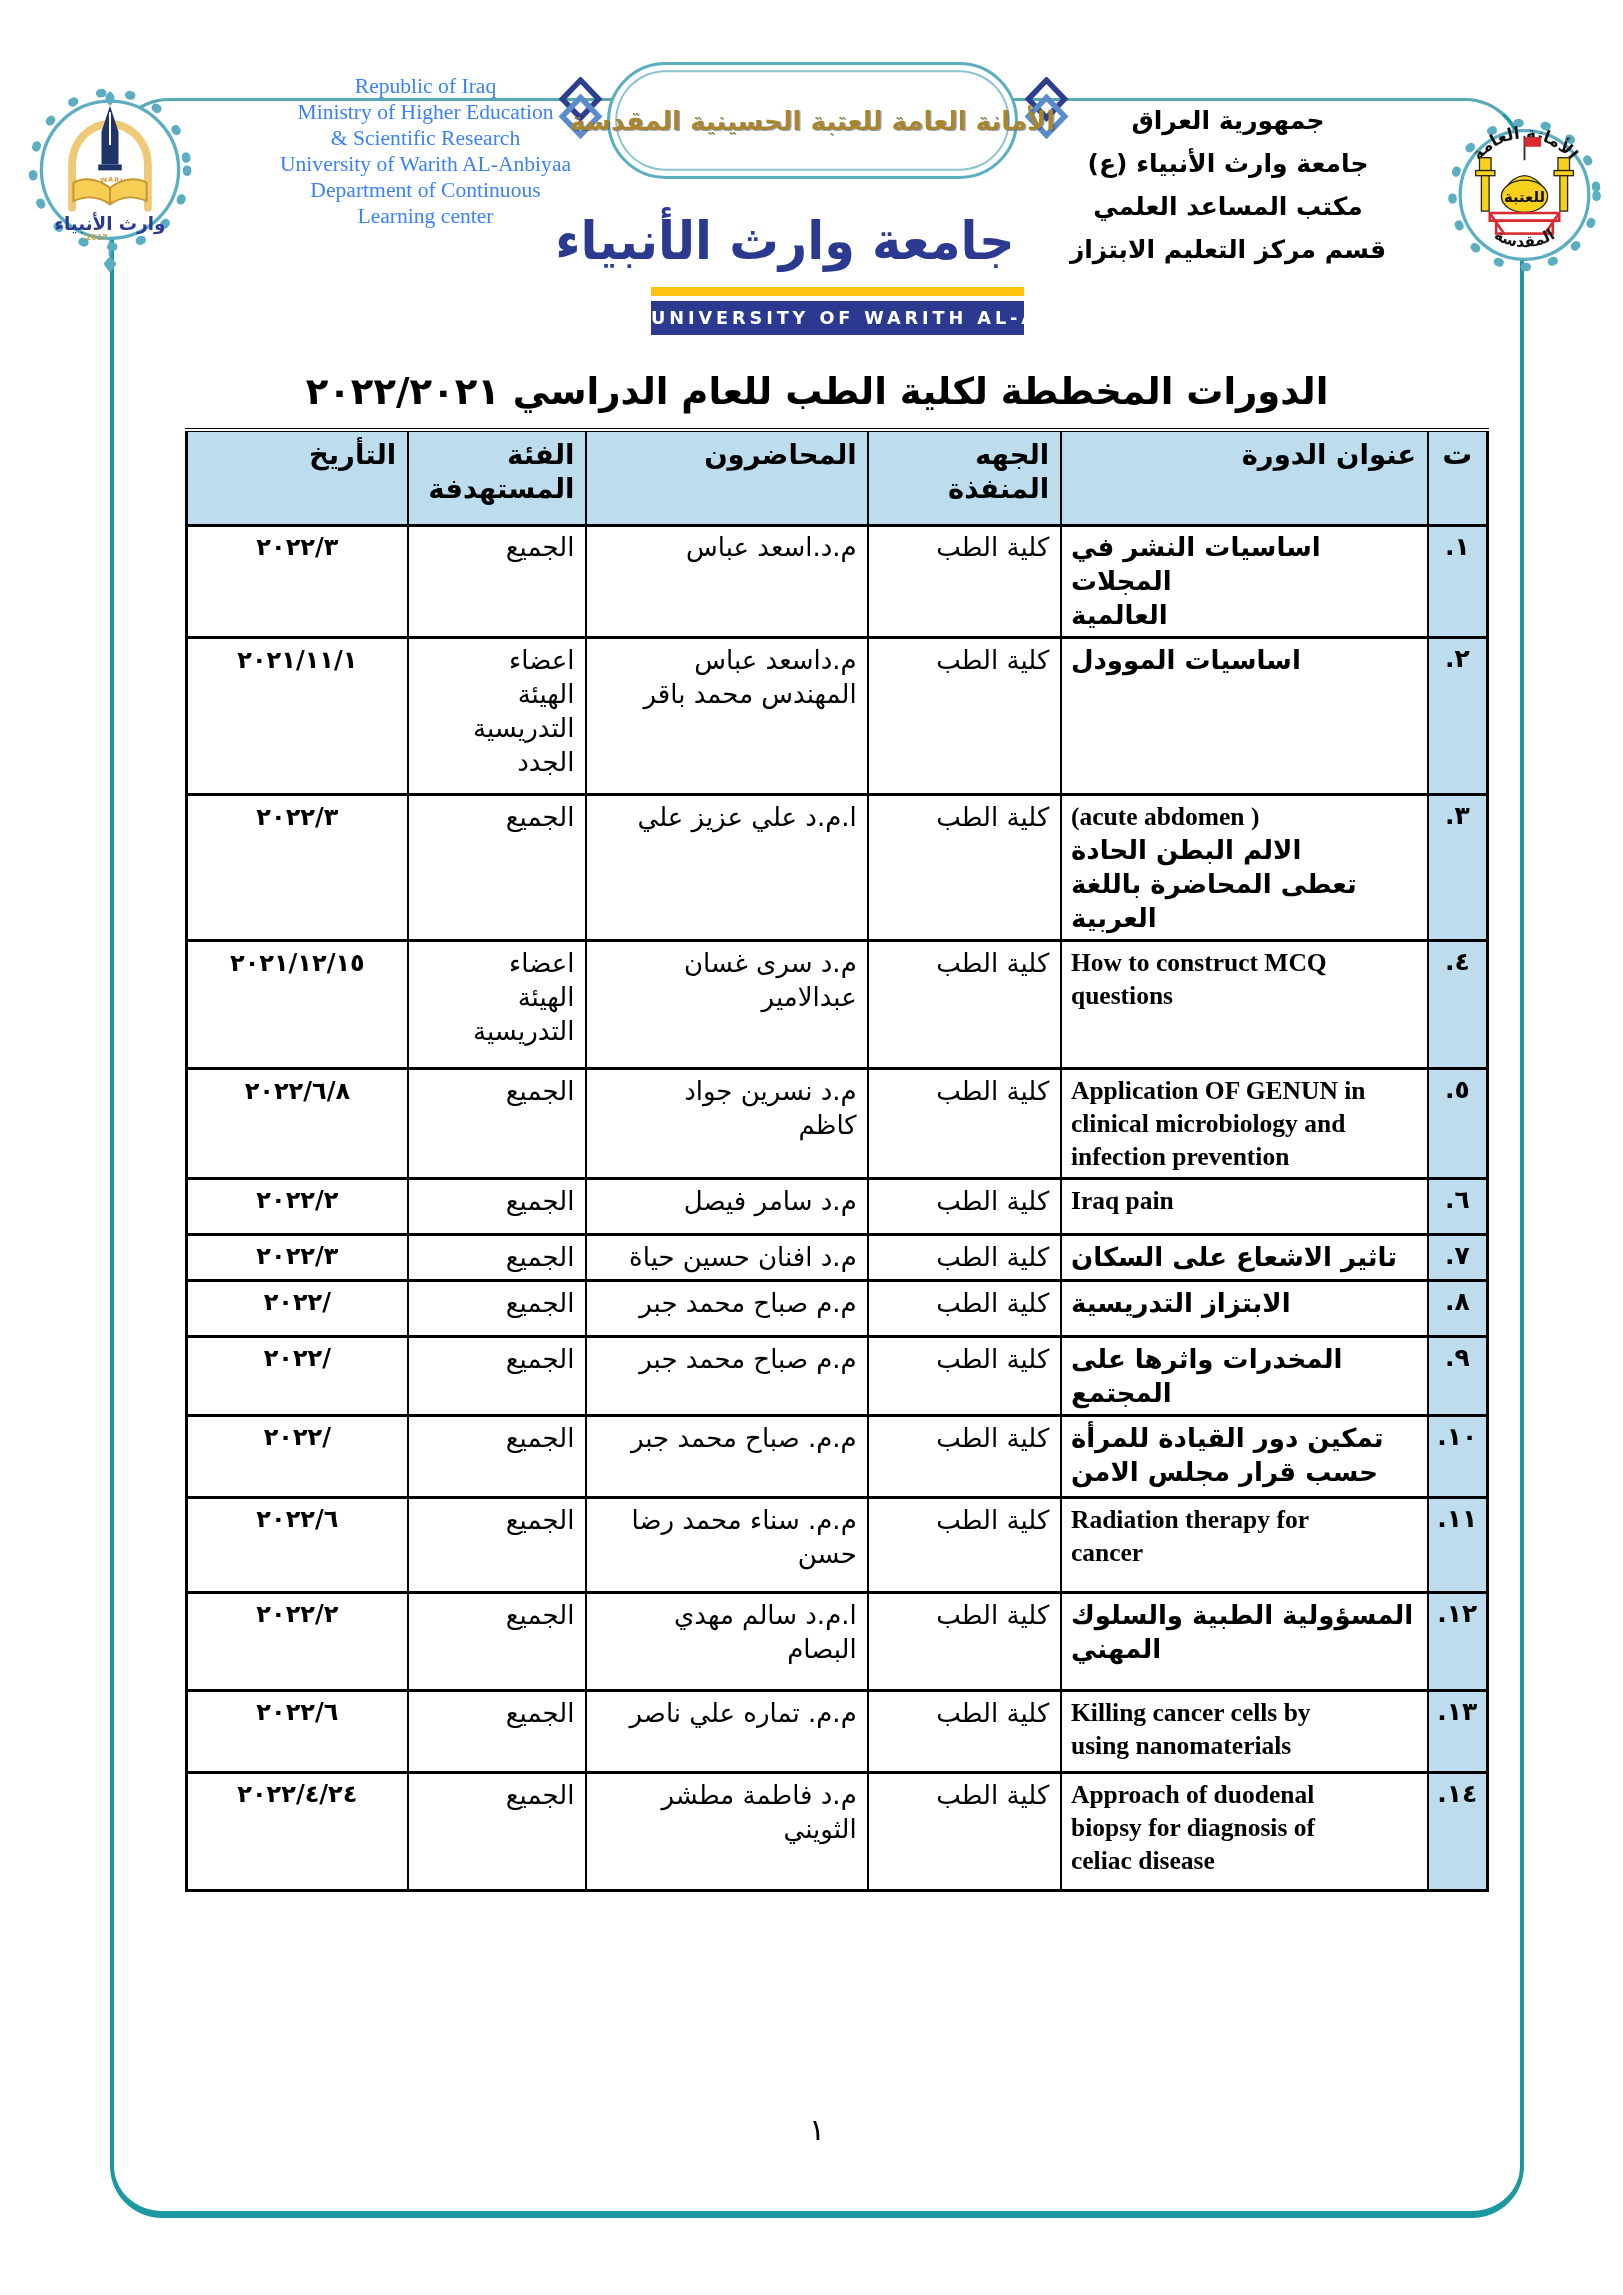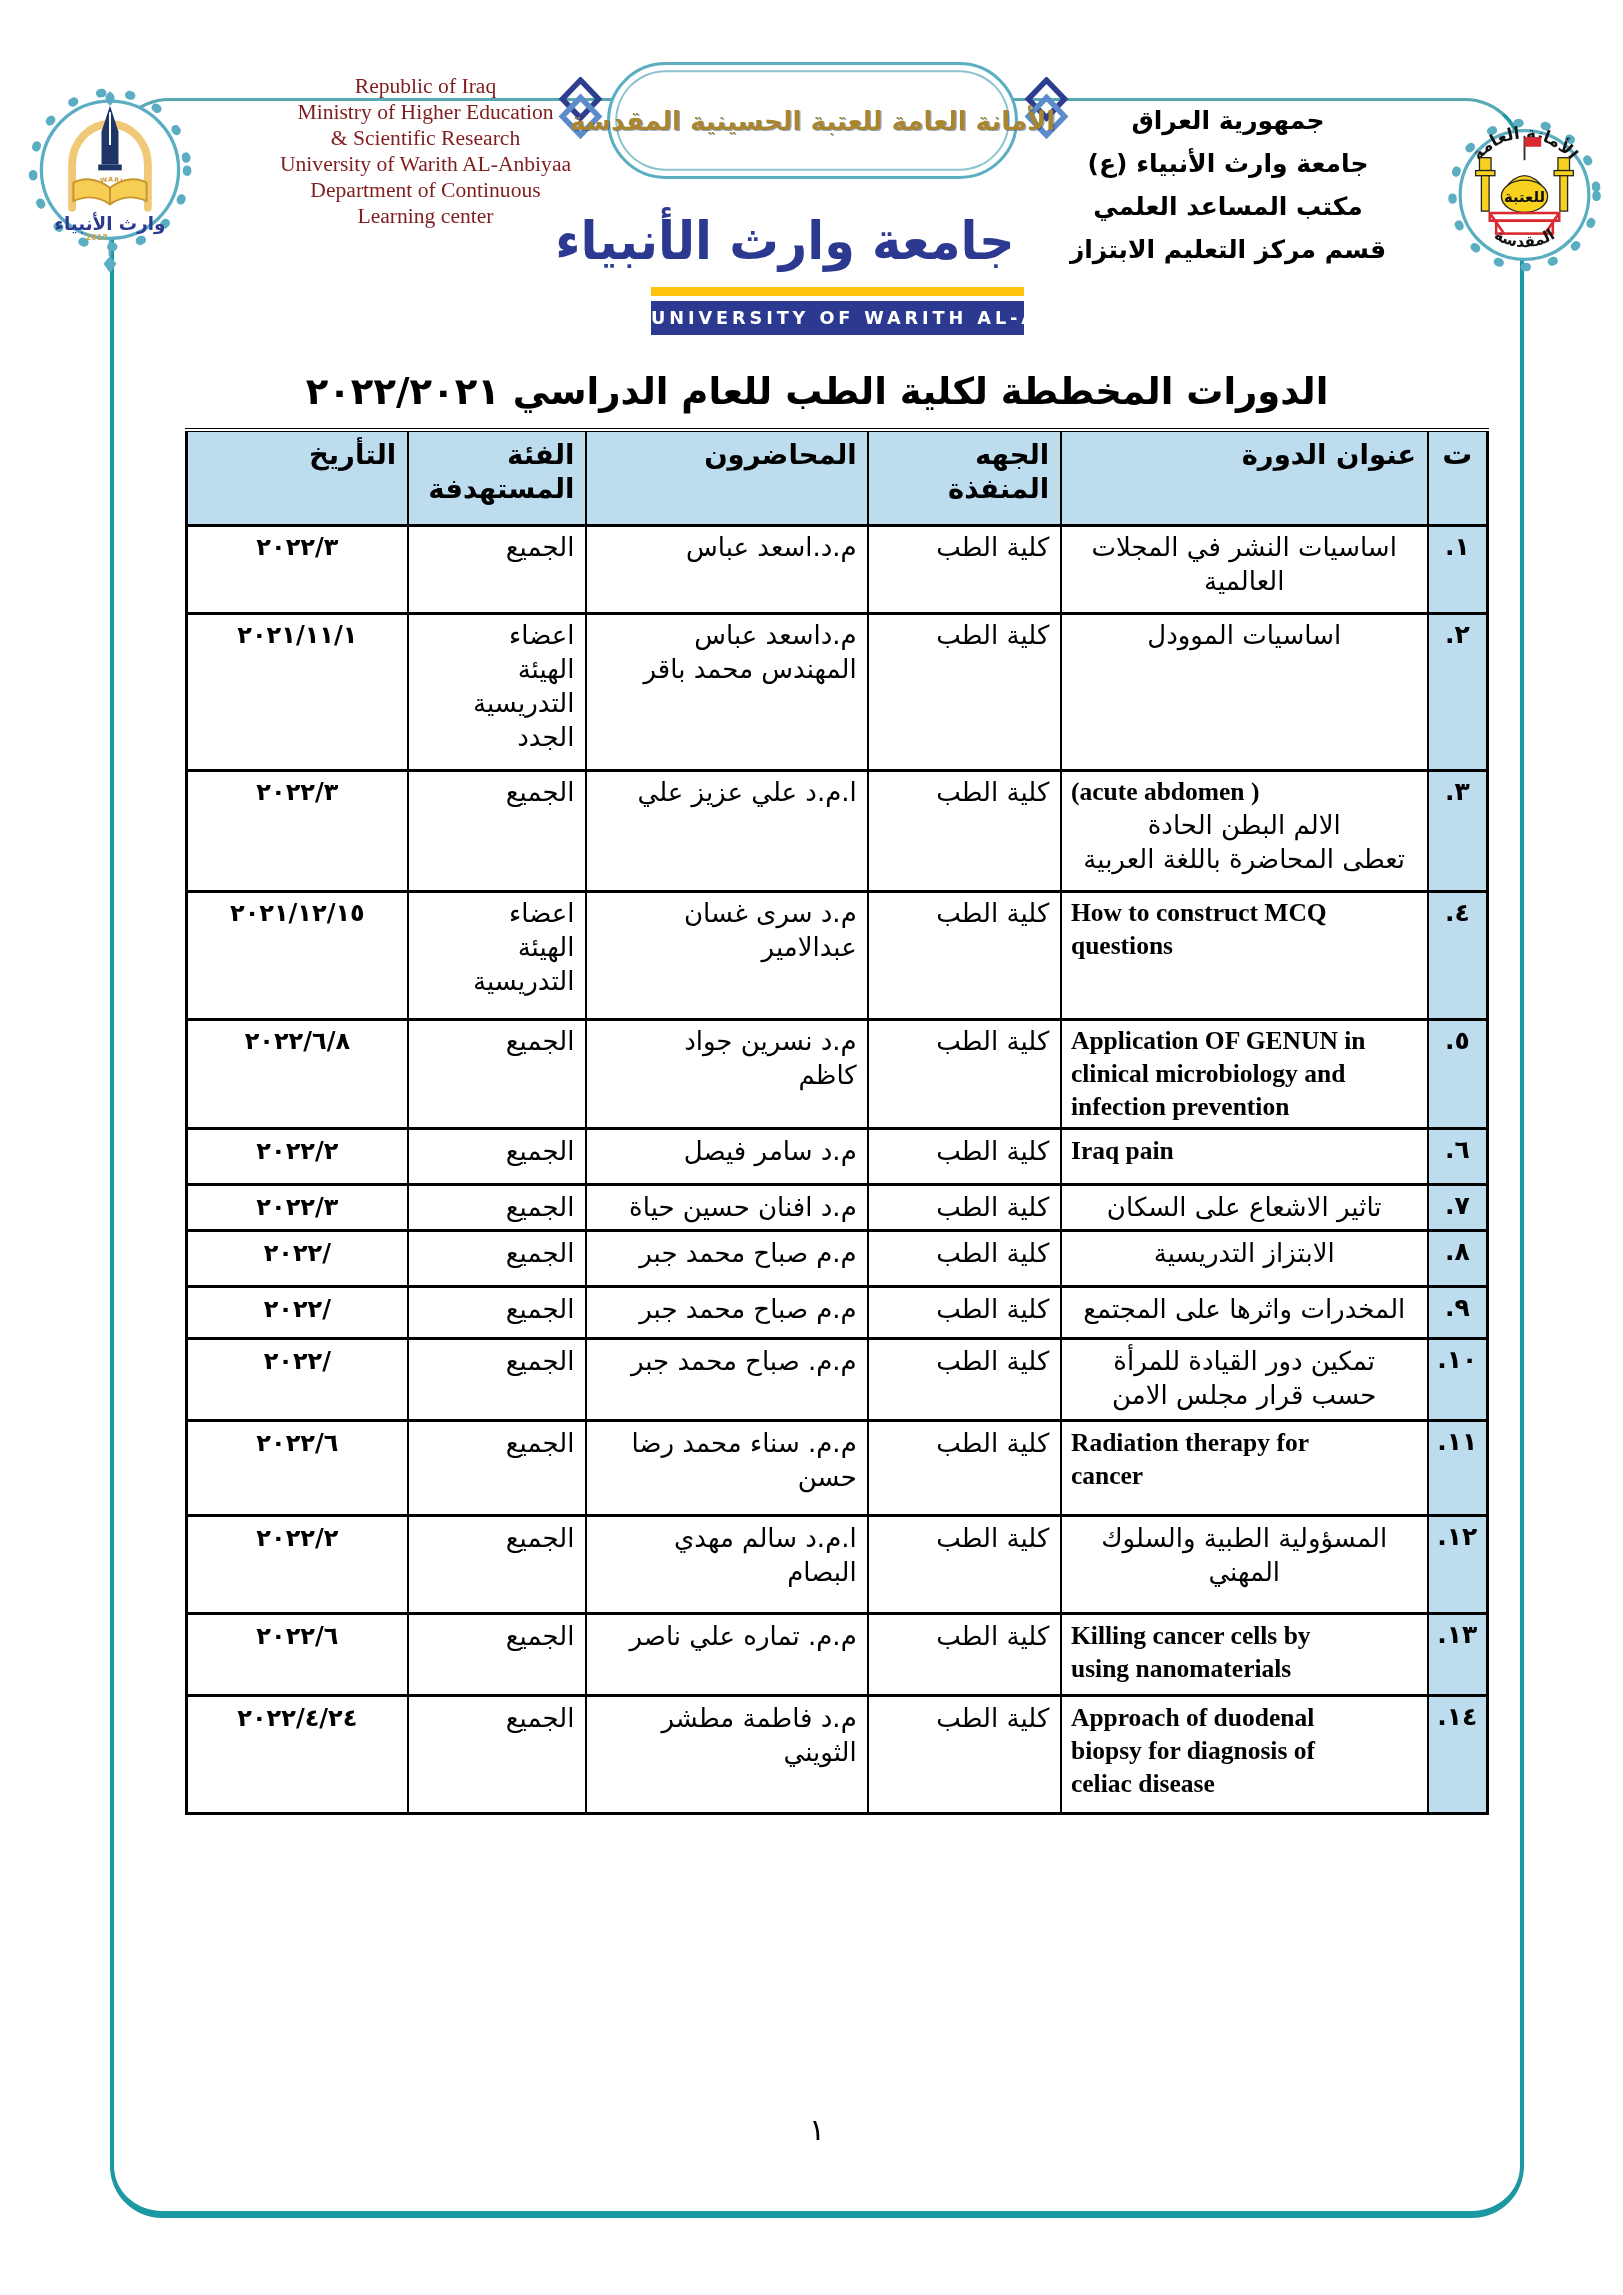--- a/index.html
+++ b/index.html
@@ -9,21 +9,21 @@
   }
   html,body{margin:0;padding:0;background:#ffffff;}
   .page{position:relative;width:1624px;height:2295px;background:#fff;overflow:hidden;
         font-family:"DejaVu Sans",sans-serif;color:var(--ink);}
   
   .frame{position:absolute;left:110px;top:98px;width:1414px;height:2120px;box-sizing:border-box;
          border-style:solid;border-color:var(--frame_teal_light) var(--frame_teal) var(--frame_teal) var(--frame_teal);
          border-width:3.9px 4.6px 7.2px 4.6px;border-radius:59px 59px 52px 52px;z-index:1;}
   
   .hdr-left{position:absolute;left:216px;top:73px;width:419px;text-align:center;z-index:3;
-            font-family:"Liberation Serif",serif;font-size:21.6px;line-height:26px;color:#7f1d1d;}
+            font-family:"Liberation Serif",serif;font-size:21.6px;line-height:26px;color:#3b82f6;}
   .hdr-right{position:absolute;left:1045px;top:99px;width:366px;text-align:center;z-index:3;
              font-size:25px;font-weight:bold;line-height:43px;direction:rtl;}
   
   .capsule{position:absolute;left:607px;top:62px;width:411px;height:117px;background:#fff;z-index:4;
            box-sizing:border-box;border:3.9px solid var(--logo_teal);border-radius:72px;
            box-shadow:inset 0 0 0 5.2px #fff, inset 0 0 0 7.2px #8CC3CE;
            display:flex;align-items:center;justify-content:center;}
   .capsule-text{direction:rtl;font-size:26px;font-weight:bold;color:var(--gold);
                 text-shadow:1.3px 1.3px 0 rgba(31,60,135,.45);white-space:nowrap;}
   .ornament{position:absolute;top:77px;z-index:3;}
@@ -48,21 +48,21 @@
   table.courses{border-collapse:collapse;width:1304px;table-layout:fixed;direction:rtl;}
   .courses th,.courses td{border:2px solid #000;border-top-width:3.3px;border-bottom-width:3.3px;
             vertical-align:top;box-sizing:border-box;overflow:hidden;}
   .courses{border:3.3px solid #000;border-top:4.6px double #000;}
   .courses th{background:var(--table_header_blue);font-size:27.5px;font-weight:bold;text-align:right;
               padding:5.2px 10.5px 2.6px;white-space:pre-line;line-height:34px;height:95px;}
   .courses th.h-index{text-align:center;font-size:30px;padding:5.2px 2.6px;}
   td.c-index{background:var(--table_header_blue);direction:ltr;text-align:center;
              font-size:25px;font-weight:bold;padding-top:5.2px;}
   td.c-course{padding:3.9px 9.2px;}
-  .c-course .ar{direction:rtl;text-align:center;font-size:26px;font-weight:normal;line-height:34px;}
+  .c-course .ar{direction:rtl;text-align:left;font-size:26px;font-weight:bold;line-height:34px;}
   .c-course .en{direction:ltr;text-align:left;font-family:"Liberation Serif",serif;
                 font-size:25.5px;font-weight:bold;line-height:33px;}
   td.c-exec,td.c-lect,td.c-target{direction:rtl;text-align:right;font-size:26px;font-weight:normal;
                 white-space:pre-line;line-height:34px;padding:3.9px 10.5px;}
   td.c-date{direction:ltr;text-align:center;font-size:24px;font-weight:bold;padding-top:6.5px;}
   
   .page-number{position:absolute;left:110px;top:2112px;width:1414px;text-align:center;
                font-size:30px;z-index:3;}
   svg text{font-family:"DejaVu Sans",sans-serif;}
 </style>

